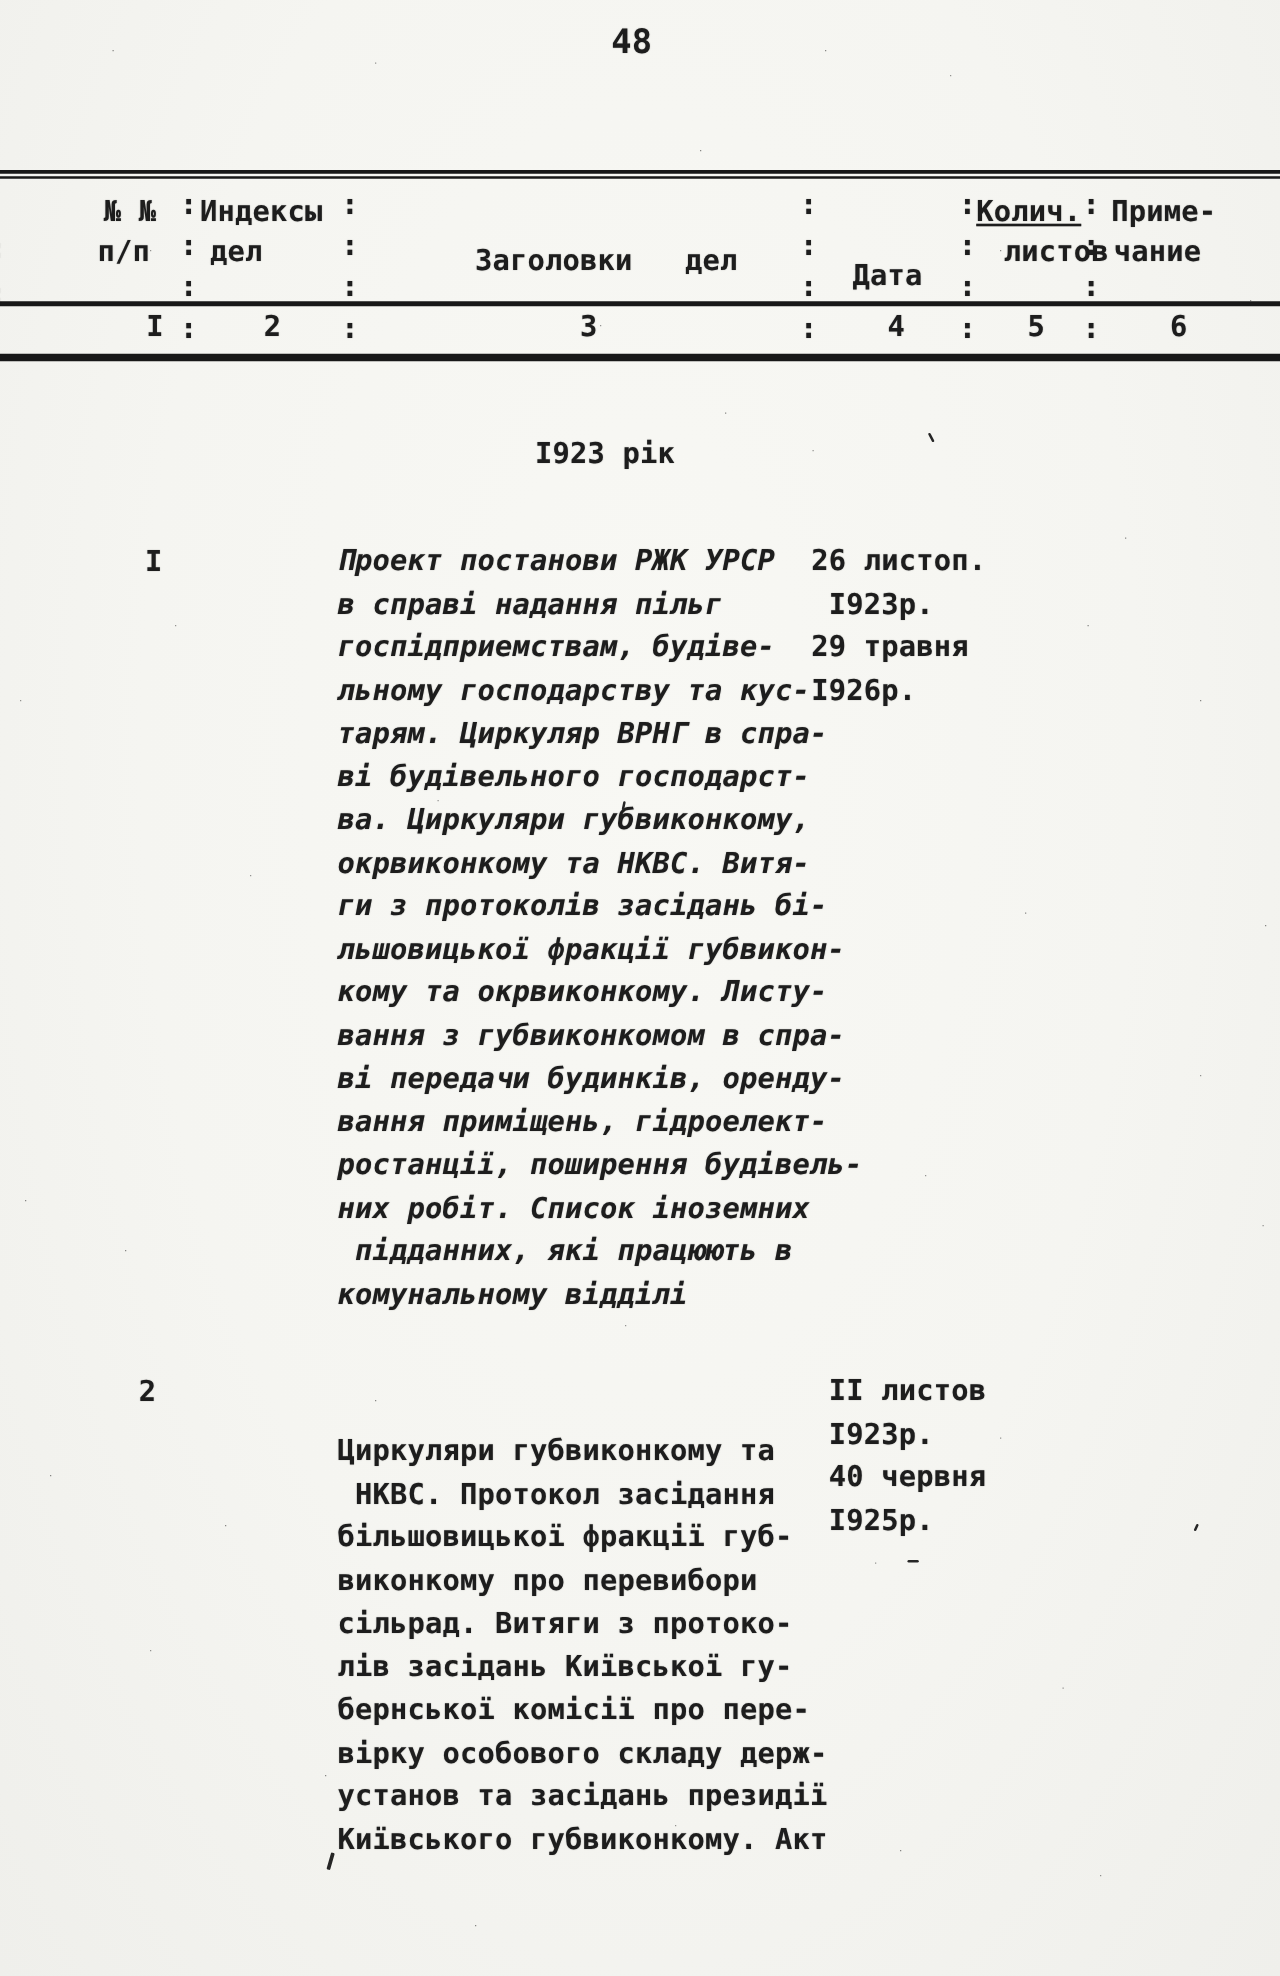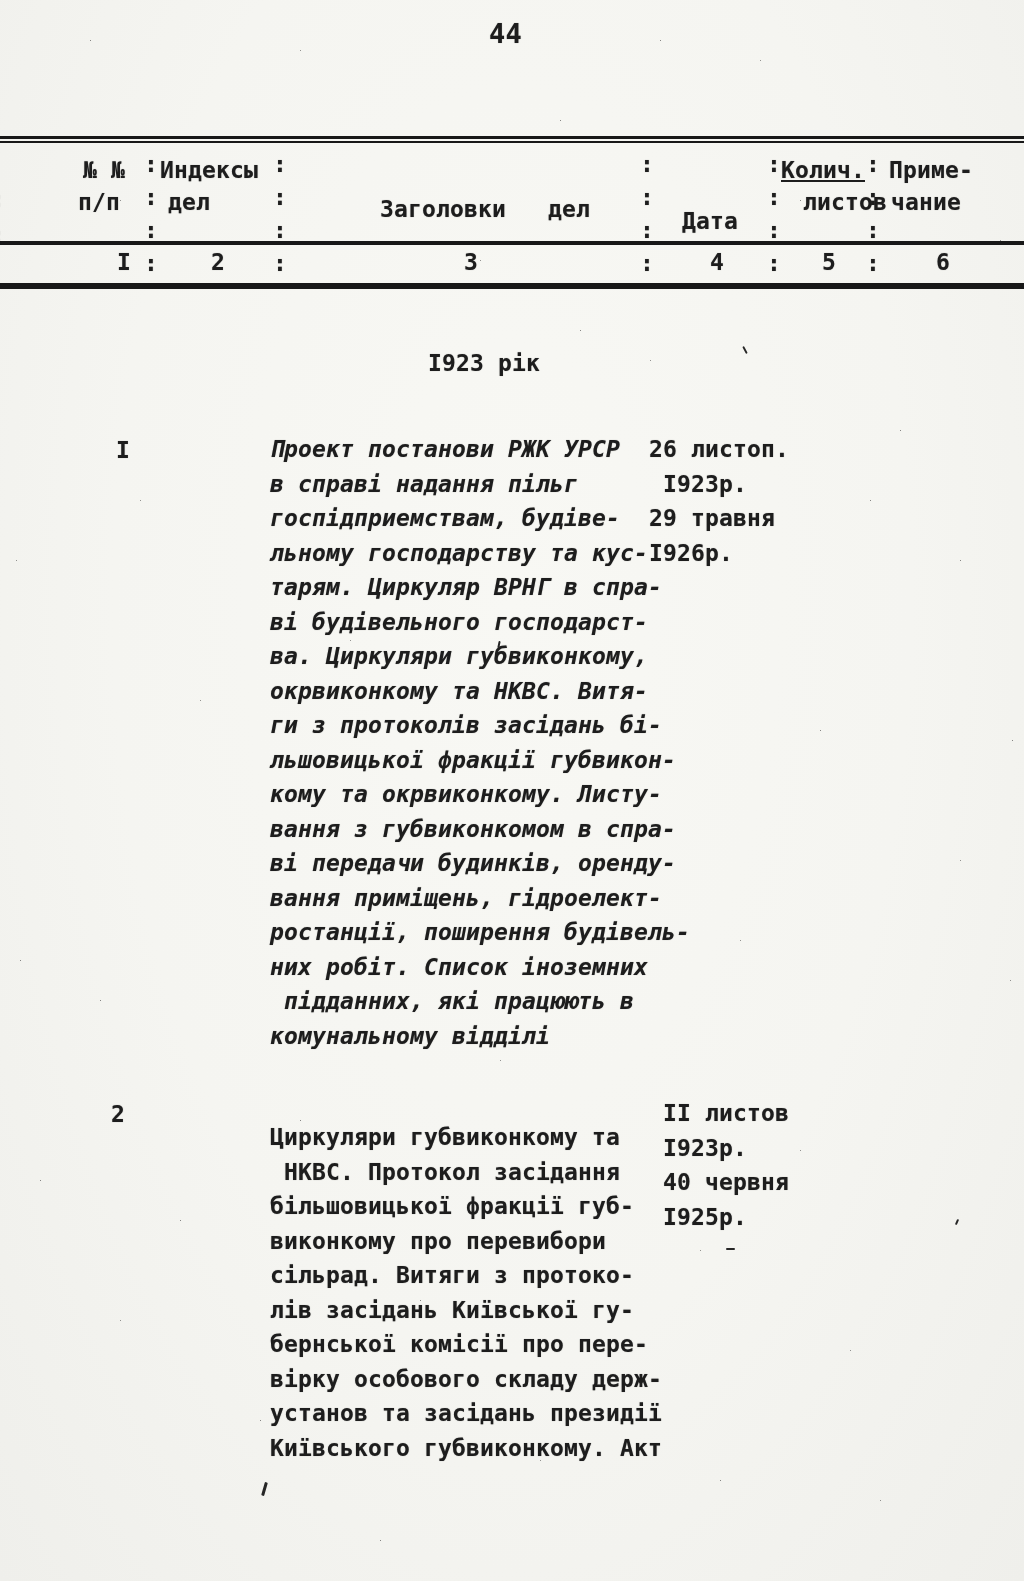--- a/index.html
+++ b/index.html
@@ -63,21 +63,21 @@
   .cn-4{left:710px;} .cn-5{left:822px;} .cn-6{left:936px;}
 
   
   .heading{left:428px;top:346px;}
 
   
   .e1-num{left:116px;top:433px;}
   .e1-title{left:270px;top:432px;font-style:italic;}
   .e1-dates{left:649px;top:432px;}
   .e2-num{left:111px;top:1097px;}
-  .e2-title{left:270px;top:1120px;}
+  .e2-title{left:270px;top:1144px;}
   .e2-dates{left:663px;top:1096px;}
   .tline{display:block;}
 
   
   .mark{position:absolute;background:#262626;border-radius:1px;}
   .mark-slash{left:263px;top:1482px;width:3px;height:14px;transform:rotate(16deg);}
   .mark-tick1{left:744px;top:346px;width:2px;height:8px;transform:rotate(-28deg);}
   .mark-apos{left:498px;top:641px;width:2px;height:7px;transform:rotate(12deg);}
   .mark-dash{left:726px;top:1248px;width:9px;height:2px;}
   .mark-comma{left:956px;top:1219px;width:2px;height:6px;transform:rotate(24deg);}
@@ -135,21 +135,21 @@
   }
 </style>
 </head>
 <body>
 
 <div class="page">
 
   <div class="speck2"></div>
   <div class="speck1"></div>
 
-  <div class="txt page-num">44</div>
+  <div class="txt page-num">48</div>
 
   <div class="rule rule-top-a"></div>
   <div class="rule rule-top-b"></div>
   <div class="rule rule-mid"></div>
   <div class="rule rule-bot"></div>
 
   <div class="txt hlabel npp-1">№ №</div>
   <div class="txt hlabel npp-2">п/п</div>
   <div class="txt hlabel idx-1">Индексы</div>
   <div class="txt hlabel idx-2">дел</div>

